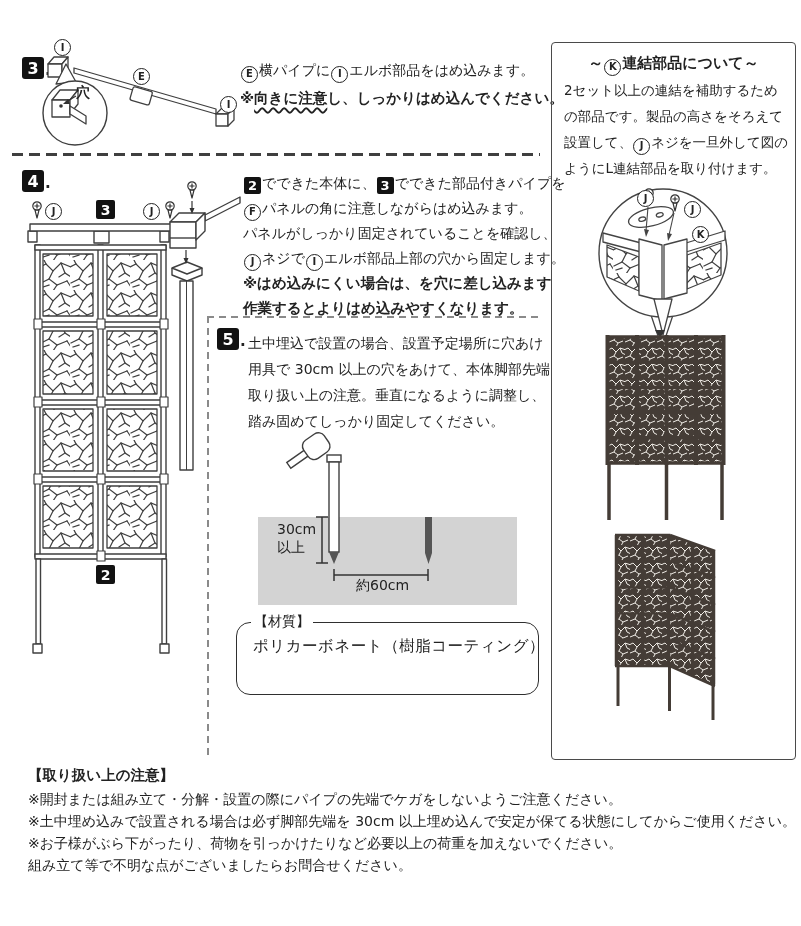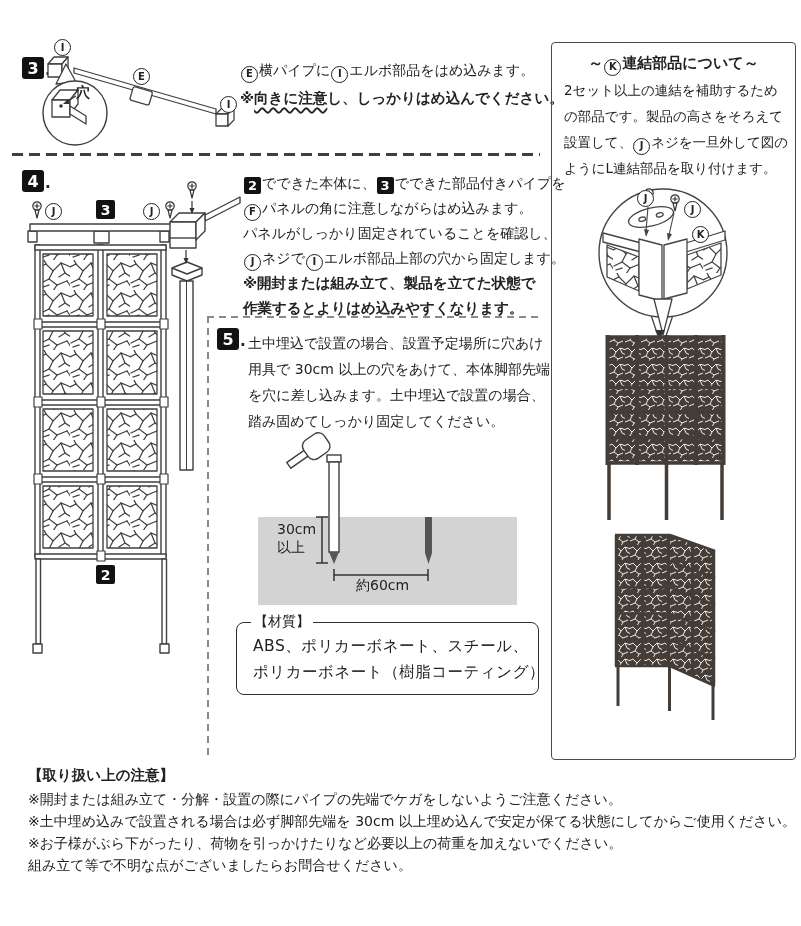--- a/index.html
+++ b/index.html
@@ -21,21 +21,21 @@
          vertical-align:-2px;margin:0 1px;line-height:1;}
   .txt{font-size:14px;line-height:25px;white-space:nowrap;}
   .txt .bold{font-weight:bold;font-size:14.5px;}
   .wavy{text-decoration:underline wavy #222;text-decoration-thickness:1.5px;text-underline-offset:4px;margin-top:28px;}
   .dashH{height:2.5px;background:repeating-linear-gradient(90deg,#3f3f3f 0 11px,transparent 11px 17px);}
   .dashH2{height:2px;background:repeating-linear-gradient(90deg,#8a8a8a 0 7px,transparent 7px 12px);}
   .dashV2{width:2px;background:repeating-linear-gradient(180deg,#8a8a8a 0 7px,transparent 7px 12px);}
   .diaglabel{font-weight:bold;font-size:14px;}
   .mlabel{font-size:14px;line-height:15px;white-space:nowrap;}
   
-  .matbox{border:1.5px solid #2f2f2f;border-radius:8px;}
+  .matbox{border:1.5px solid #2f2f2f;border-radius:14px;}
   .matlabel{position:absolute;top:-10px;left:14px;background:#fff;padding:0 3px;font-size:14px;}
   .matline{font-size:15.5px;line-height:26px;white-space:nowrap;letter-spacing:0.5px;}
   
   .kpanel{border:1.5px solid #4a4a4a;border-radius:4px;}
   .ktitle{text-align:center;margin-top:11px;font-size:15px;font-weight:600;white-space:nowrap;}
   .kline{font-size:13.5px;line-height:26.3px;white-space:nowrap;}
   
   .notetitle{font-size:14.5px;font-weight:600;white-space:nowrap;}
   .noteline{font-size:14px;line-height:22px;white-space:nowrap;}
 </style>
@@ -207,38 +207,38 @@
 <span class="abs circ" style="left:44px;top:203px">J</span>
 <span class="abs badge" style="left:95px;top:200px;width:19px;height:19px;font-size:14px">3</span>
 <span class="abs circ" style="left:142px;top:203px">J</span>
 <span class="abs badge" style="left:95px;top:565px;width:19px;height:19px;font-size:14px">2</span>
 
 <div class="abs txt" style="left:243px;top:171px">
   <div><span class="badge">2</span><span>でできた本体に、</span><span class="badge">3</span><span>でできた部品付きパイプを</span></div>
   <div><span class="circ">F</span><span>パネルの角に注意しながらはめ込みます。</span></div>
   <div>パネルがしっかり固定されていることを確認し、</div>
   <div><span class="circ">J</span><span>ネジで</span><span class="circ">I</span><span>エルボ部品上部の穴から固定します。</span></div>
-  <div class="bold">※開封または組み立て、製品を立てた状態で</div>
+  <div class="bold">※はめ込みにくい場合は、を穴に差し込みます</div>
   <div class="bold">作業するとよりはめ込みやすくなります。</div>
 </div>
 
 
 <div class="abs dashH2" style="left:207px;top:316px;width:333px"></div>
 <div class="abs dashV2" style="left:207px;top:316px;height:440px"></div>
 
 
 <div class="abs stepnum" style="left:217px;top:328px">
   <span class="numbox">5</span>
       <span class="numdot">.</span>
 </div>
 
 <div class="abs txt" style="left:248px;top:330px;line-height:26px">
   <div>土中埋込で設置の場合、設置予定場所に穴あけ</div>
   <div>用具で 30cm 以上の穴をあけて、本体脚部先端</div>
-  <div>を穴に差し込みます。土中埋込で設置の場合、</div>
+  <div>取り扱い上の注意。垂直になるように調整し、</div>
   <div>踏み固めてしっかり固定してください。</div>
 </div>
 
 <svg class="abs" style="left:253px;top:423px" width="280" height="182" viewBox="0 0 280 182">
   <rect x="5" y="94" width="259" height="88" fill="#d3d3d3"></rect>
 
   <g transform="translate(62,24) rotate(-35)" stroke="#3f3f3f" fill="#fff" stroke-width="1.4">
     <rect x="-32" y="-3.5" width="23" height="7"></rect>
     <rect x="-11" y="-11" width="25" height="22" rx="7"></rect>
   </g>
@@ -266,21 +266,20 @@
 </svg>
 
 <span class="abs mlabel" style="left:277px;top:522px">30cm</span>
 <span class="abs mlabel" style="left:277px;top:540px">以上</span>
 <span class="abs mlabel" style="left:356px;top:578px">約60cm</span>
 
 
 <div class="abs matbox" style="left:236px;top:622px;width:301px;height:71px">
   <span class="matlabel">【材質】</span>
   <div style="padding:10px 0 0 16px">
-    <div class="matline">ABS、ポリカーボネート、スチール、</div>
     <div class="matline">ポリカーボネート（樹脂コーティング）</div>
   </div>
 </div>
 
 
 <div class="abs kpanel" style="left:551px;top:42px;width:243px;height:716px">
   <div class="ktitle"><span>～</span><span class="circ">K</span><span>連結部品について～</span></div>
   <div style="margin:1px 0 0 12px">
     <div class="kline">2セット以上の連結を補助するため</div>
     <div class="kline">の部品です。製品の高さをそろえて</div>

